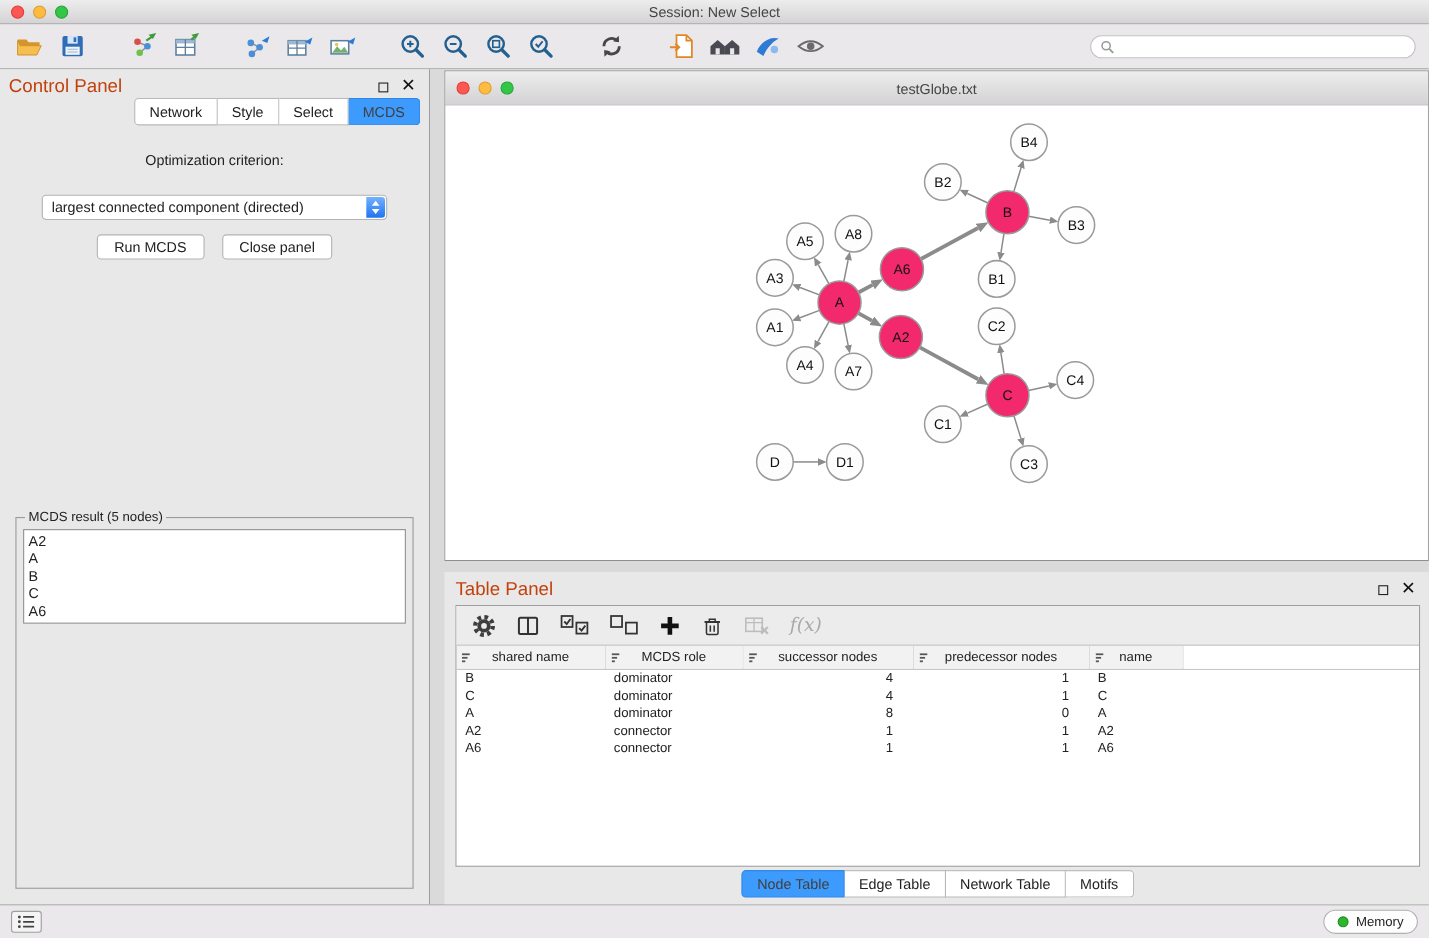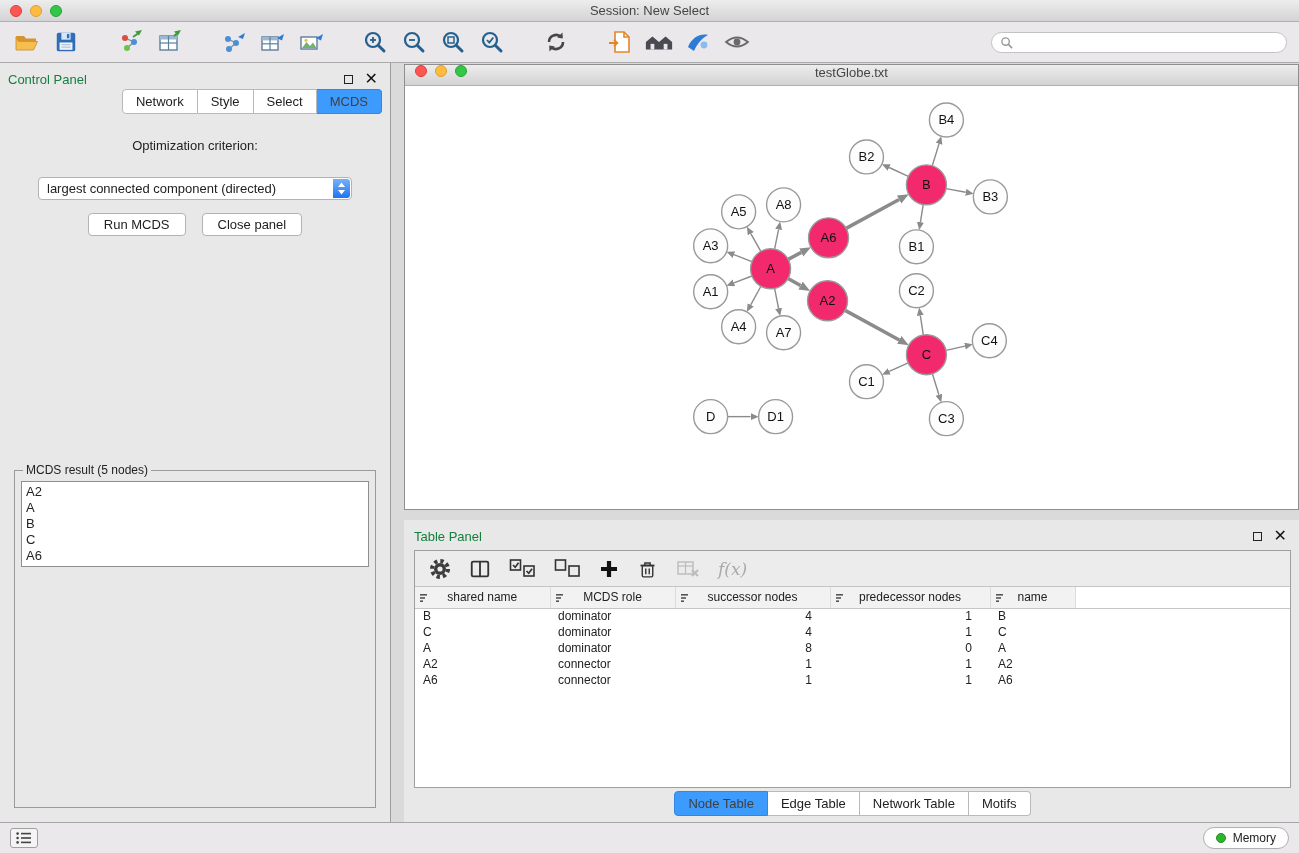--- a/index.html
+++ b/index.html
@@ -27,21 +27,21 @@
   .searchbox input{border:none;outline:none;flex:1;font-size:12px;background:transparent;color:#333}
 
   
   .main{display:flex;height:759px}
   .control-panel{width:391px;background:#e8e8e8;border-right:1px solid #9d9d9d;display:flex;
     flex-direction:column;padding:6px 8px 8px}
   .right-area{flex:1;display:flex;flex-direction:column;background:#dadada;padding-left:13px;min-width:0}
 
   
   .panel-header{display:flex;align-items:center;height:20px;flex:0 0 auto}
-  .panel-title{font-size:13px;color:#15803d}
+  .panel-title{font-size:17px;color:#c2410c}
   .panel-controls{margin-left:auto;display:flex;gap:12px;align-items:center;padding-right:4px}
   .float-box{width:9px;height:9px;border:1.5px solid #222}
   .close-x{font-weight:bold;font-size:16px;line-height:12px;color:#111}
 
   
   .seg-tabs{display:flex;justify-content:flex-end;margin-top:0;flex:0 0 auto}
   .seg-tab{font-size:13px;padding:4px 13px;background:#fff;border:1px solid #b9b9b9;border-left:none;
     color:#222;cursor:default;white-space:nowrap}
   .seg-tab:first-child{border-left:1px solid #b9b9b9;border-radius:4px 0 0 4px}
   .seg-tab:last-child{border-radius:0 4px 4px 0}
@@ -59,22 +59,22 @@
   .cp-spacer{flex:1 1 auto}
   .result-fieldset{border:1px solid #9a9a9a;margin:0 6px 6px;height:345px;display:flex;
     flex-direction:column;padding:4px 6px 6px}
   .result-fieldset legend{font-size:12px;color:#222;padding:0 3px;margin-left:2px}
   .result-list{background:#fff;border:1px solid #8f8f8f;flex:1;padding:2px 4px;overflow:auto;font-size:13px}
   .result-item{height:16px;line-height:16px}
 
   
   .network-window{height:446px;margin-top:1px;background:#fff;border:1px solid #8f8f8f;
     display:flex;flex-direction:column;flex:0 0 auto}
-  .inner-titlebar{height:21px;background:linear-gradient(#ededed,#d4d2d4);border-bottom:1px solid #b0b0b0;
-    display:flex;position:relative;flex:0 0 auto}
+  .inner-titlebar{height:31px;background:linear-gradient(#ededed,#d4d2d4);border-bottom:1px solid #b0b0b0;
+    display:flex;align-items:center;position:relative;flex:0 0 auto}
   .network-canvas{flex:1;background:#fff;position:relative;overflow:hidden}
   .network-canvas svg{width:100%;height:100%}
   .mdi-gap{height:10px;flex:0 0 auto}
 
   
   .table-panel{flex:1;background:#e8e8e8;display:flex;flex-direction:column;padding:6px 8px 4px 10px;min-height:0}
   .table-box{border:1px solid #9f9f9f;background:#fff;display:flex;flex-direction:column;flex:1;
     margin-top:4px;min-height:0}
   .table-toolbar{height:36px;background:#ececec;border-bottom:1px solid #c4c4c4;display:flex;
     align-items:center;gap:18px;padding:0 14px;flex:0 0 auto}

